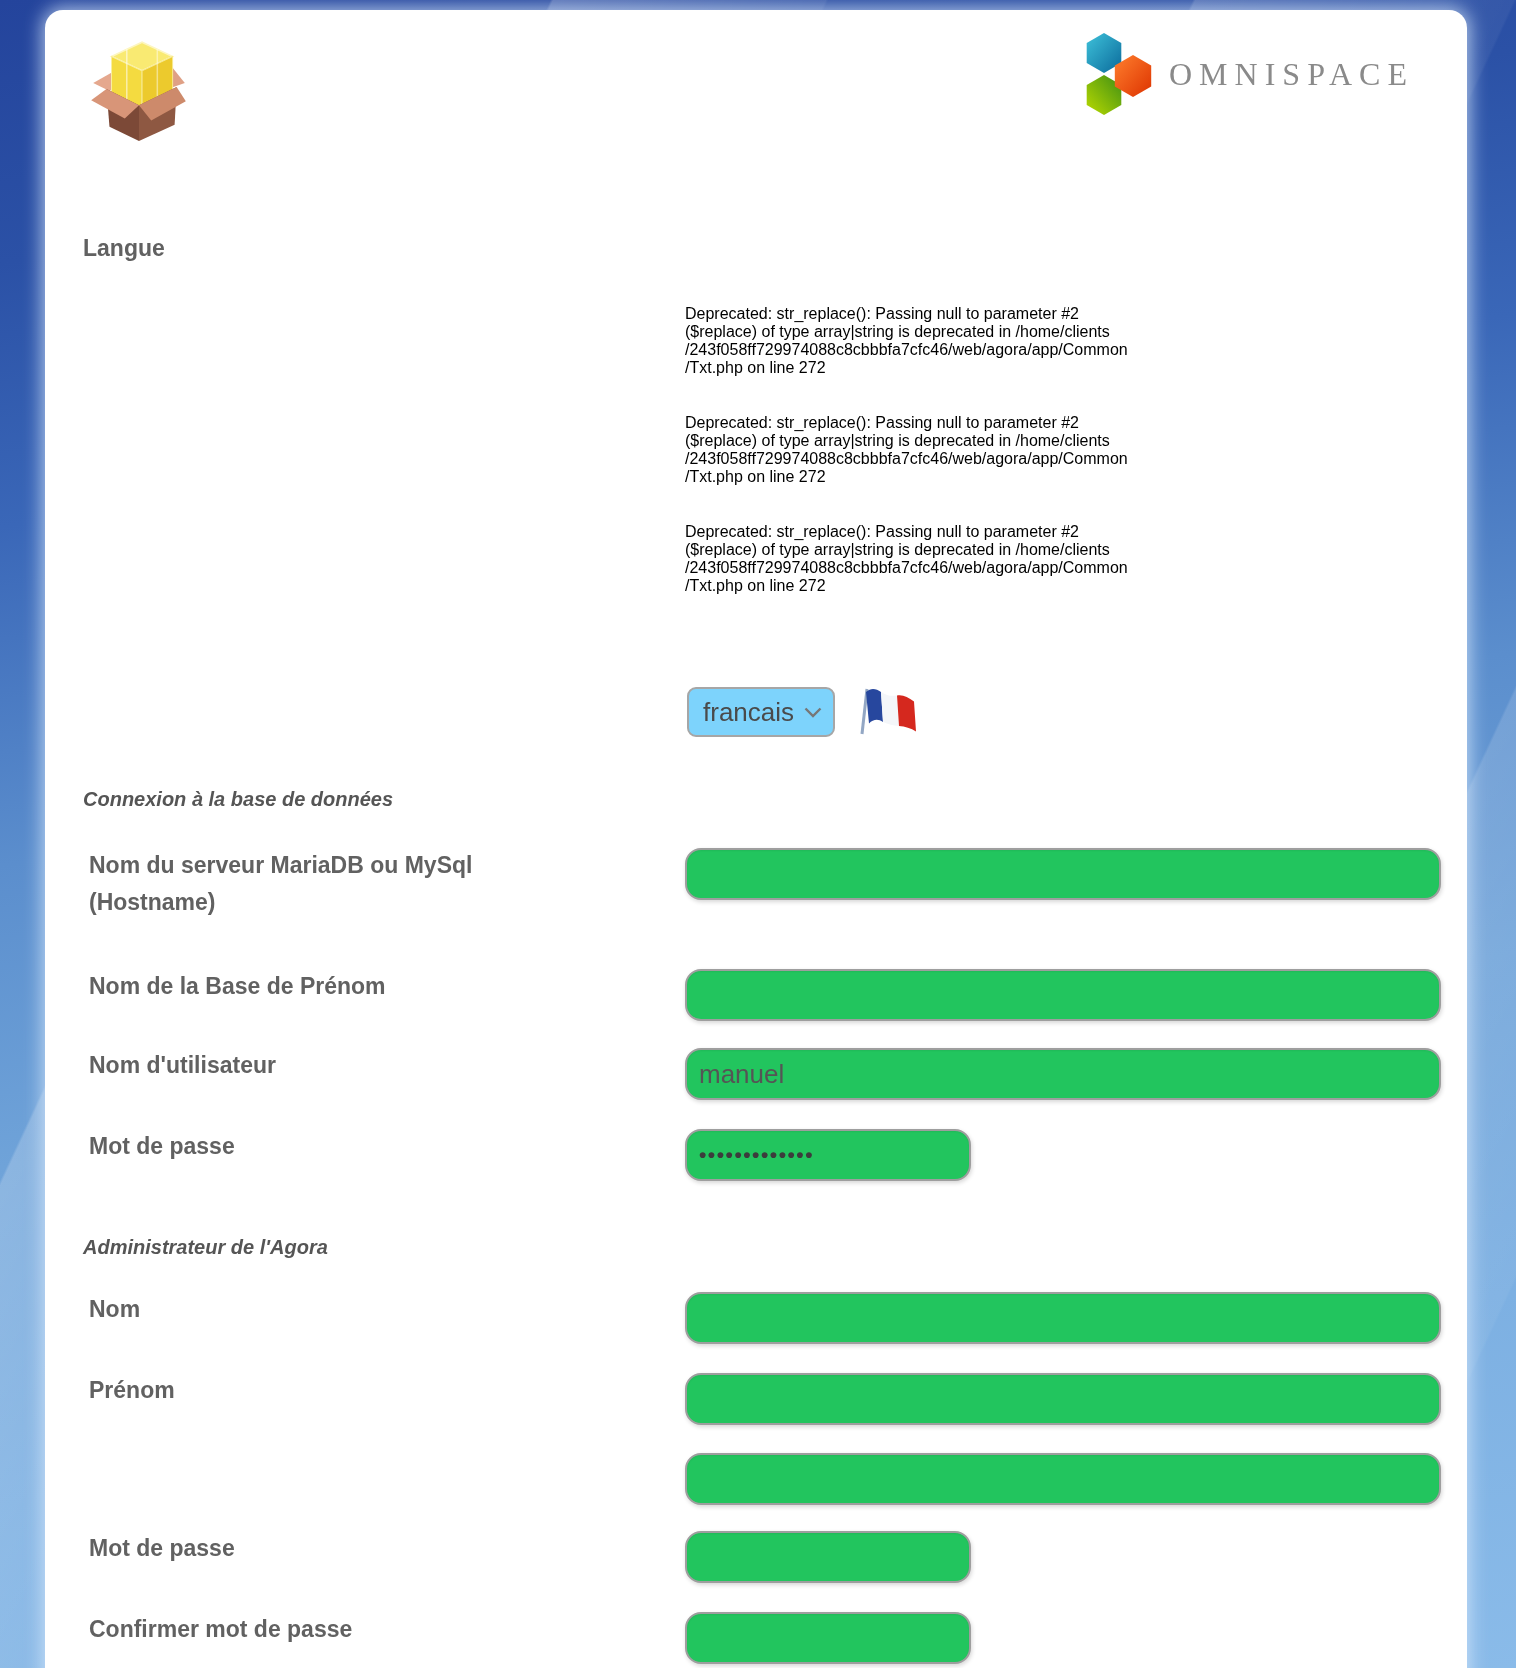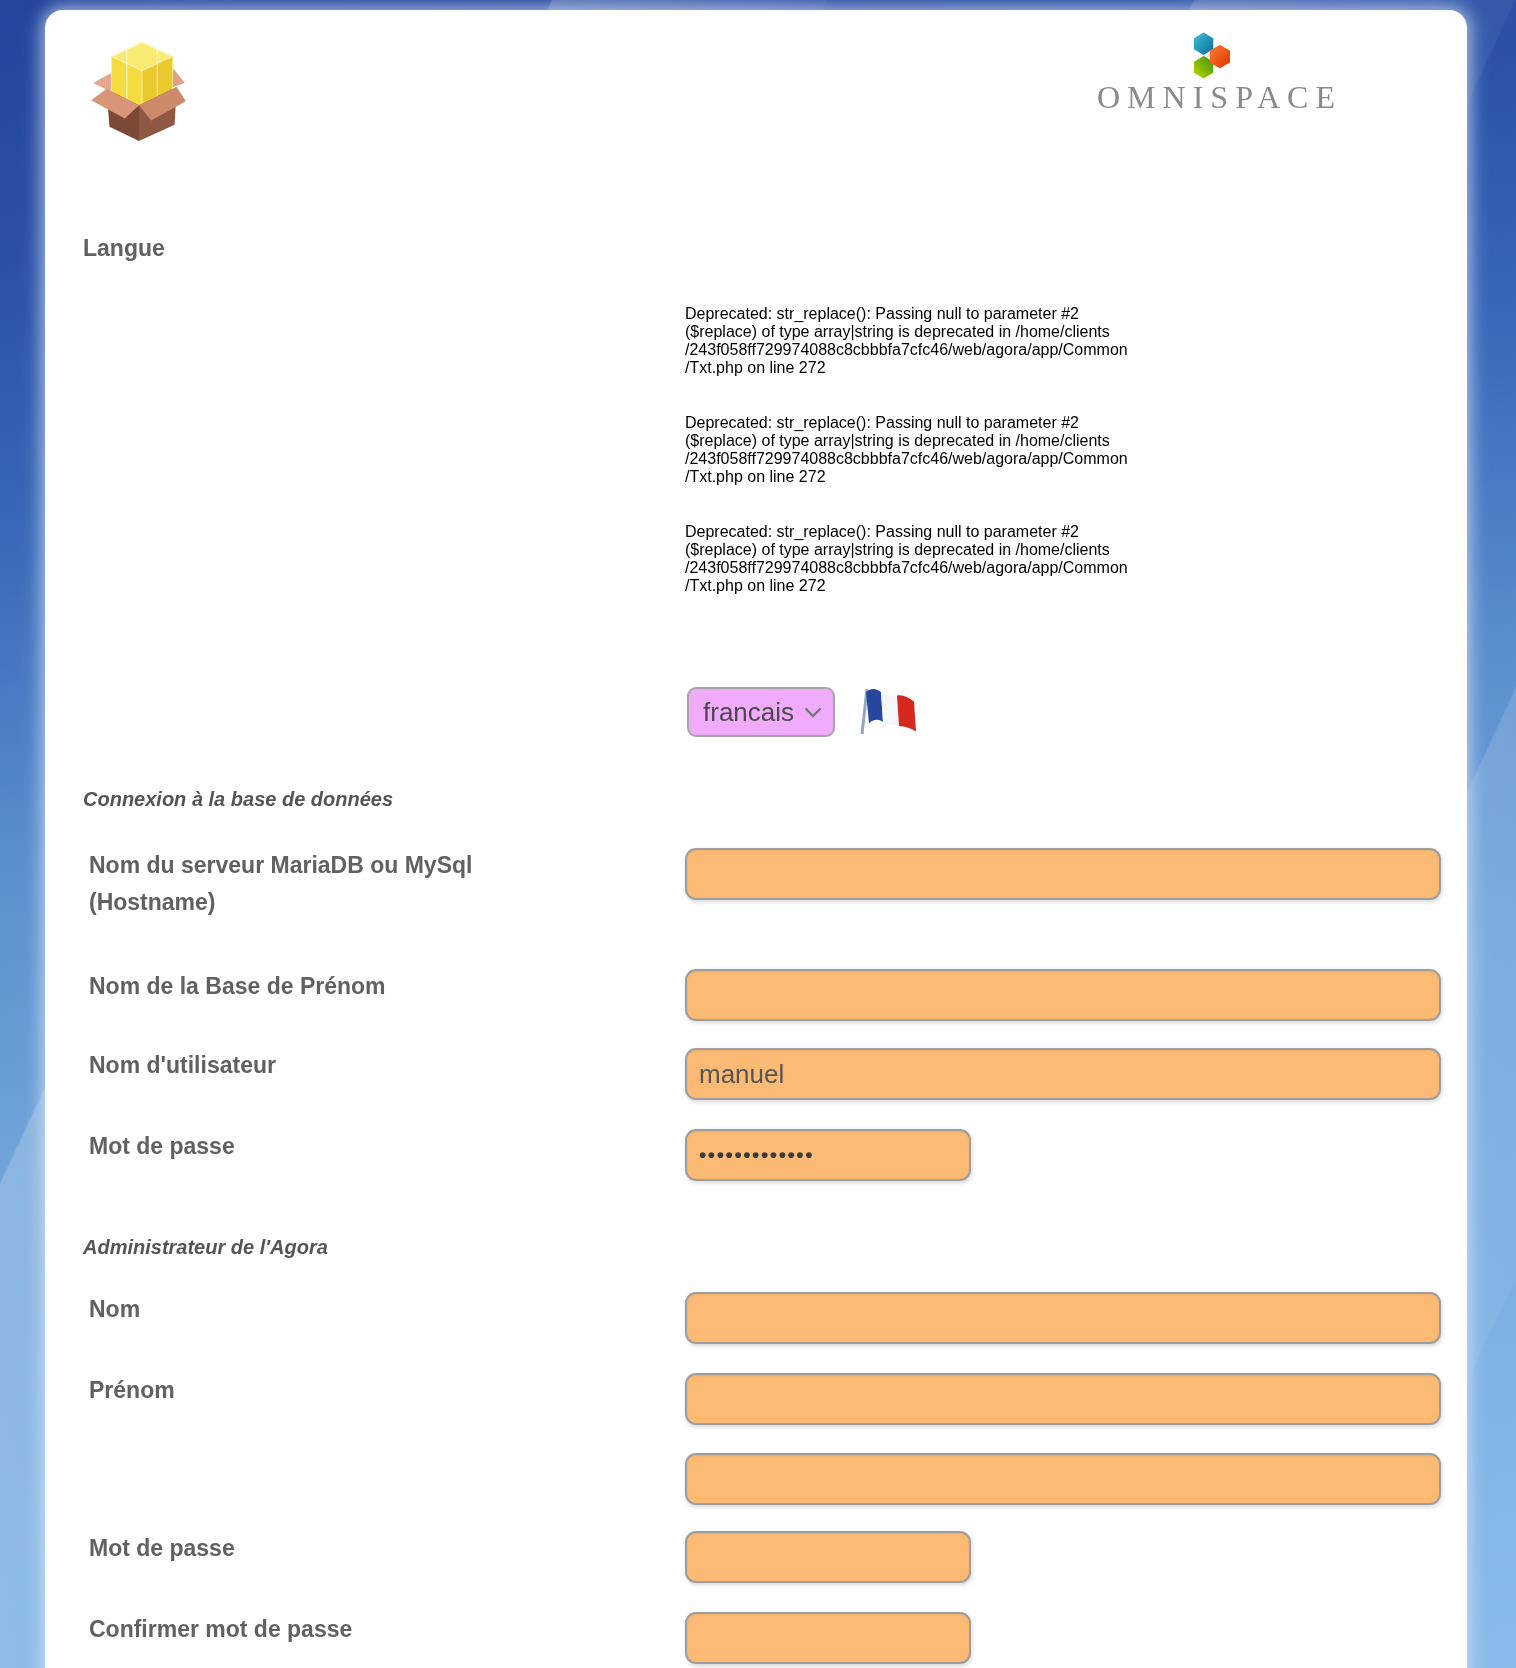--- a/index.html
+++ b/index.html
@@ -16,49 +16,49 @@
       linear-gradient(115deg,rgba(255,255,255,0) 80%,rgba(255,255,255,.14) 80.12%,rgba(255,255,255,.05) 92%,rgba(255,255,255,0) 92.12%);
   }
   .card{
     position:absolute;left:45px;top:10px;width:1422px;height:1700px;
     background:#ffffff;border-radius:18px 18px 0 0;
     box-shadow:0 0 18px 3px rgba(215,232,252,.75);
   }
   .abs{position:absolute;}
   
   .pkg{left:38px;top:20px;width:112px;height:114px;}
-  .logo{left:1038px;top:22px;height:84px;display:flex;align-items:center;flex-direction:column;}
+  .logo{left:1038px;top:22px;height:84px;display:flex;align-items:center;}
   .logo-text{
     font-family:"Liberation Serif",serif;font-size:32px;color:#8a8a8a;
     letter-spacing:7px;margin-left:14px;white-space:nowrap;
   }
   
   .label{color:#616161;font-weight:bold;font-size:23px;}
   .langue{left:38px;top:224px;line-height:28px;}
   .warnings{left:640px;top:258px;width:690px;}
   .warning{margin:0 0 37px 0;color:#636363;font-weight:bold;font-size:24px;line-height:28px;}
   .section-title{
     left:38px;color:#555555;font-weight:bold;font-style:italic;
     font-size:20px;line-height:38px;white-space:nowrap;
   }
   
   .select-wrap{left:642px;top:677px;width:148px;height:50px;}
   select.lang{
     -webkit-appearance:none;appearance:none;width:148px;height:50px;
-    border:2px solid #a6a6a6;border-radius:9px;background:#f0abfc;
+    border:2px solid #a6a6a6;border-radius:9px;background:#7dd3fc;
     font-family:"Liberation Sans",sans-serif;font-size:26px;color:#4a4a4a;
     padding:0 38px 0 14px;outline:none;
   }
   .chev{position:absolute;right:13px;top:20px;pointer-events:none;}
   .flag{left:812px;top:676px;width:62px;height:50px;}
   
   .row-label{left:44px;width:470px;line-height:37px;}
   .inp{
     left:640px;width:756px;height:52px;box-sizing:border-box;
-    border:2px solid #9e9e9e;border-radius:11px;background:#fdba74;
+    border:2px solid #9e9e9e;border-radius:16px;background:#22c55e;
     font-family:"Liberation Sans",sans-serif;font-size:26px;color:#555;
     padding:0 12px;outline:none;
     box-shadow:1px 2px 4px rgba(0,0,0,.16), inset 0 1px 2px rgba(0,0,0,.06);
   }
   .inp.short{width:286px;}
   .inp.masked{font-size:21px;letter-spacing:1.5px;color:#3c3c3c;font-weight:bold;}
 </style>
 </head>
 <body>
 

